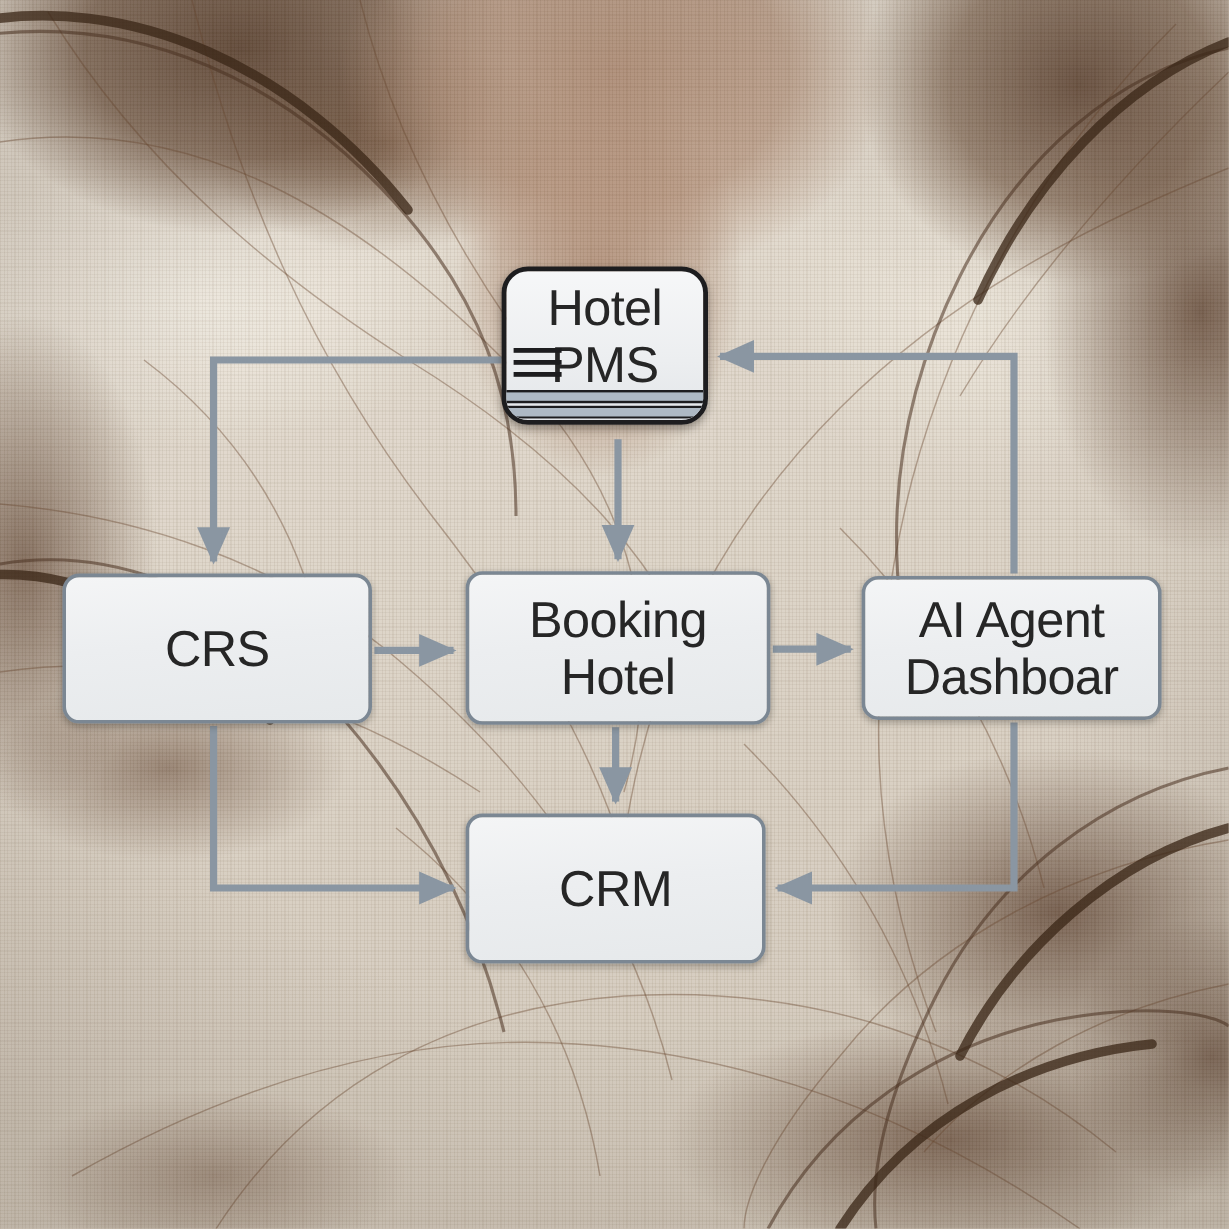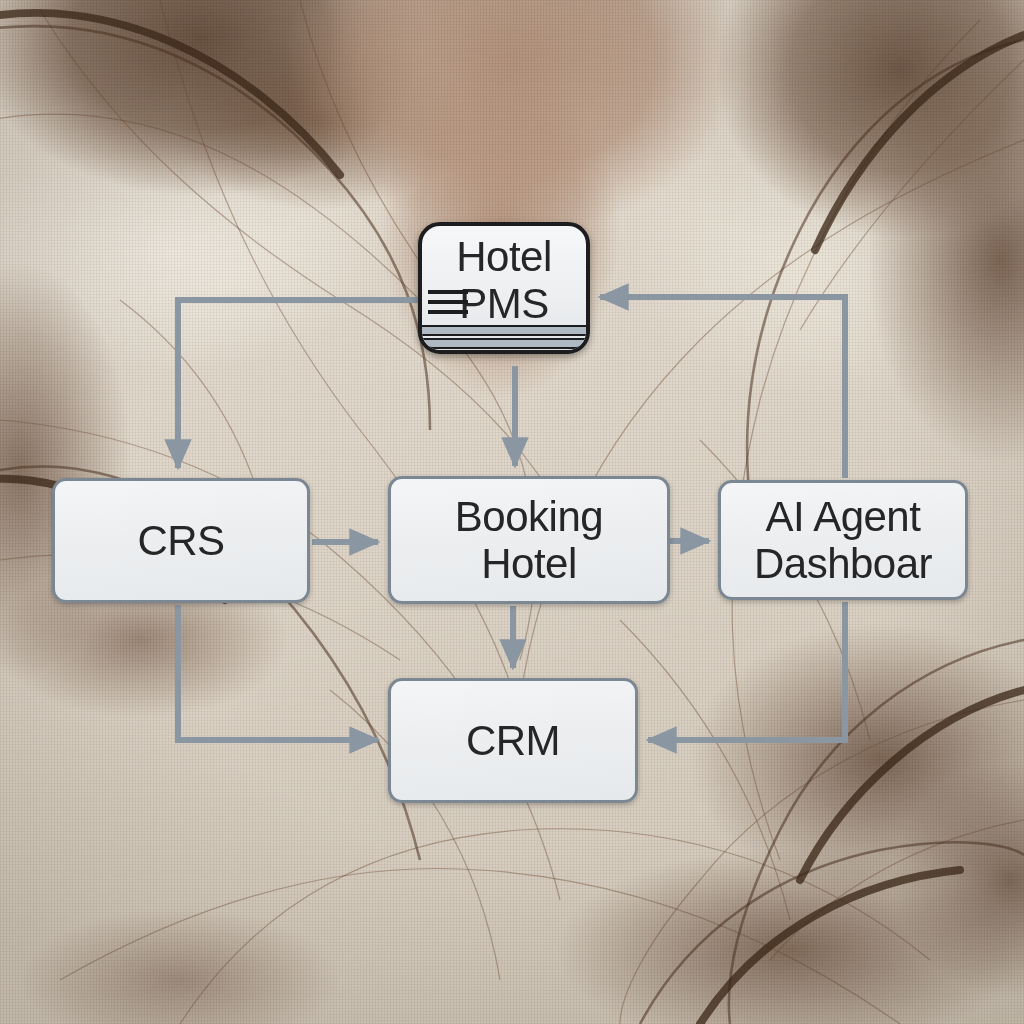--- a/index.html
+++ b/index.html
@@ -217,21 +217,21 @@
       </div>
       <div class="pms-lines">
         <i></i>
           <i></i>
           <i></i>
       </div>
       <div class="pms-stack s1"></div>
       <div class="pms-stack s2"></div>
     </div>
 
-    <div class="node" id="node-booking-engine" style="left:388px; top:476px; width:282px; height:128px;">
+    <div class="node" id="node-booking-engine" style="left:388px; top:476px; width:254px; height:128px;">
       <div class="label">
         <div>Booking</div>
         <div>Hotel</div>
       </div>
     </div>
 
     <div class="node" id="node-crm" style="left:388px; top:678px; width:250px; height:125px;">
       <div class="label">
         <div>CRM</div>
       </div>

